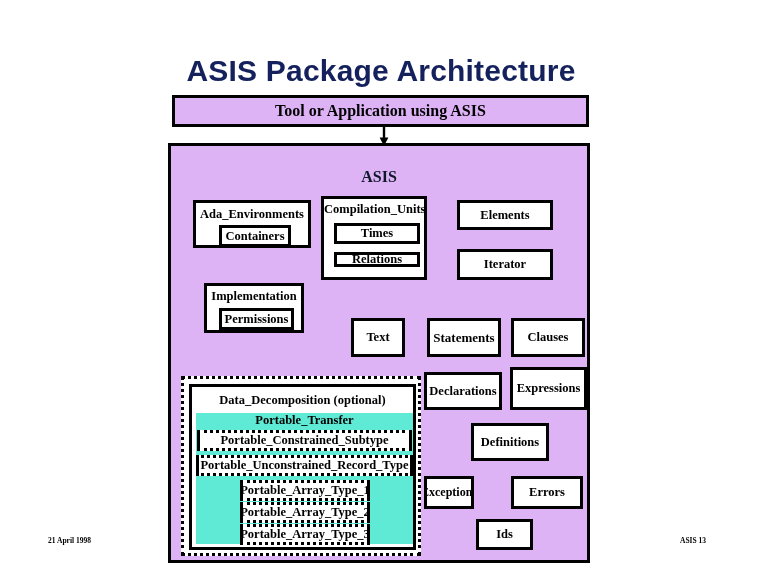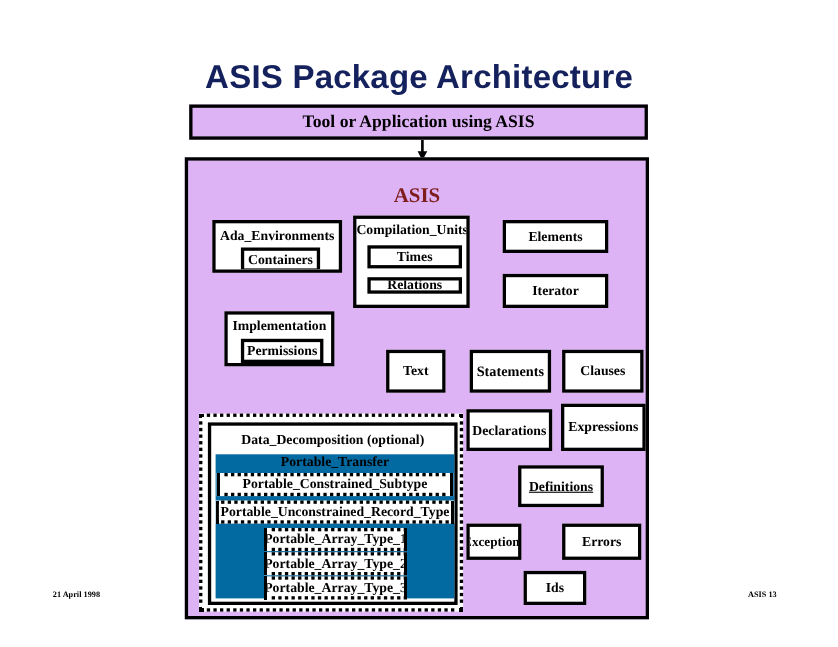--- a/index.html
+++ b/index.html
@@ -99,22 +99,22 @@
     border: 3px solid #000000;
   }
   #asis-heading {
     position: absolute;
     left: 0;
     top: 22px;
     width: 100%;
     text-align: center;
     font-family: "Liberation Serif", "DejaVu Serif", serif;
     font-weight: bold;
-    font-size: 19px;
-    color: #7f1d1d;
+    font-size: 16px;
+    color: #0f172a;
     white-space: nowrap;
   }
 
   
   #ada-environments { left: 22px;  top: 54px;  width: 118px; height: 48px; font-size: 12.5px; }
   #ada-environments > .label { top: 4px; }
   #containers       { left: 23px;  top: 22px;  width: 72px;  height: 22px; font-size: 12.5px; }
 
   #compilation-units { left: 150px; top: 50px;  width: 106px; height: 84px; font-size: 12.5px; }
   #compilation-units > .label { top: 3px; }
@@ -128,21 +128,21 @@
   #implementation > .label { top: 3px; }
   #permissions    { left: 12px; top: 22px;  width: 75px;  height: 22px; font-size: 12.5px; }
 
   #text-box   { left: 180px; top: 172px; width: 54px; height: 39px; font-size: 12.5px; }
   #statements { left: 256px; top: 172px; width: 74px; height: 39px; font-size: 13px; }
   #clauses    { left: 340px; top: 172px; width: 74px; height: 39px; font-size: 12.5px; }
 
   #declarations { left: 253px; top: 226px; width: 78px; height: 38px; font-size: 12.5px; }
   #expressions  { left: 339px; top: 221px; width: 77px; height: 43px; font-size: 12.5px; }
 
-  #definitions { left: 300px; top: 277px; width: 78px; height: 38px; font-size: 12.5px; text-decoration: underline; }
+  #definitions { left: 300px; top: 277px; width: 78px; height: 38px; font-size: 12.5px; }
 
   #exceptions { left: 253px; top: 330px; width: 50px; height: 33px; font-size: 12px; }
   #errors     { left: 340px; top: 330px; width: 72px; height: 33px; font-size: 12.5px; }
 
   #ids { left: 305px; top: 373px; width: 57px; height: 31px; font-size: 12.5px; }
 
   
   #data-decomposition {
     left: 10px;
     top: 230px;
@@ -170,21 +170,21 @@
     font-weight: bold;
     white-space: nowrap;
   }
   #portable-transfer {
     position: absolute;
     left: 4px;
     top: 26px;
     width: 217px;
     height: 131px;
     box-sizing: border-box;
-    background: #0369a1;
+    background: #5eead4;
     border: none;
   }
   #pt-title {
     position: absolute;
     left: 0; top: 0;
     width: 100%;
     text-align: center;
     font-size: 12.5px;
     font-weight: bold;
     white-space: nowrap;

